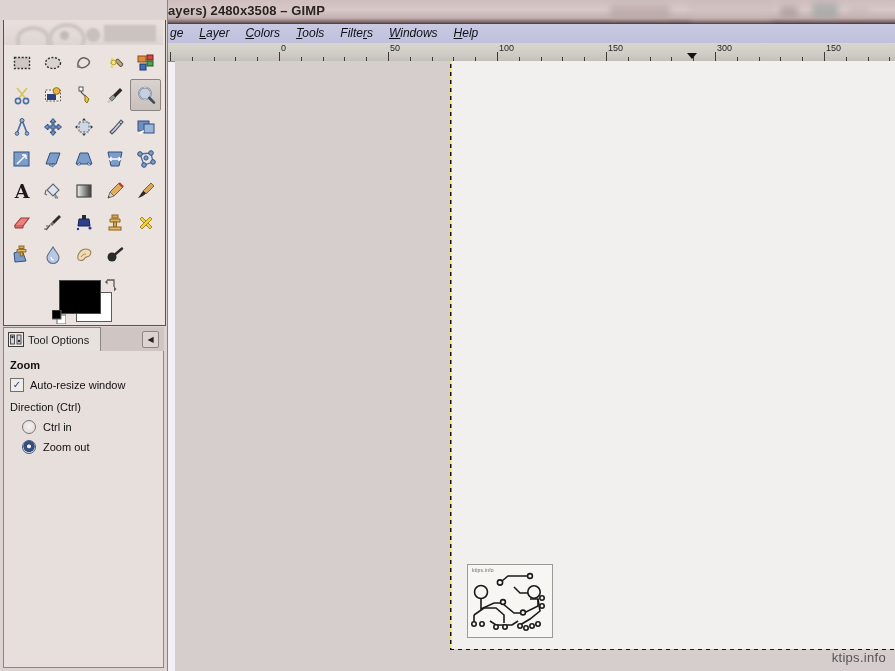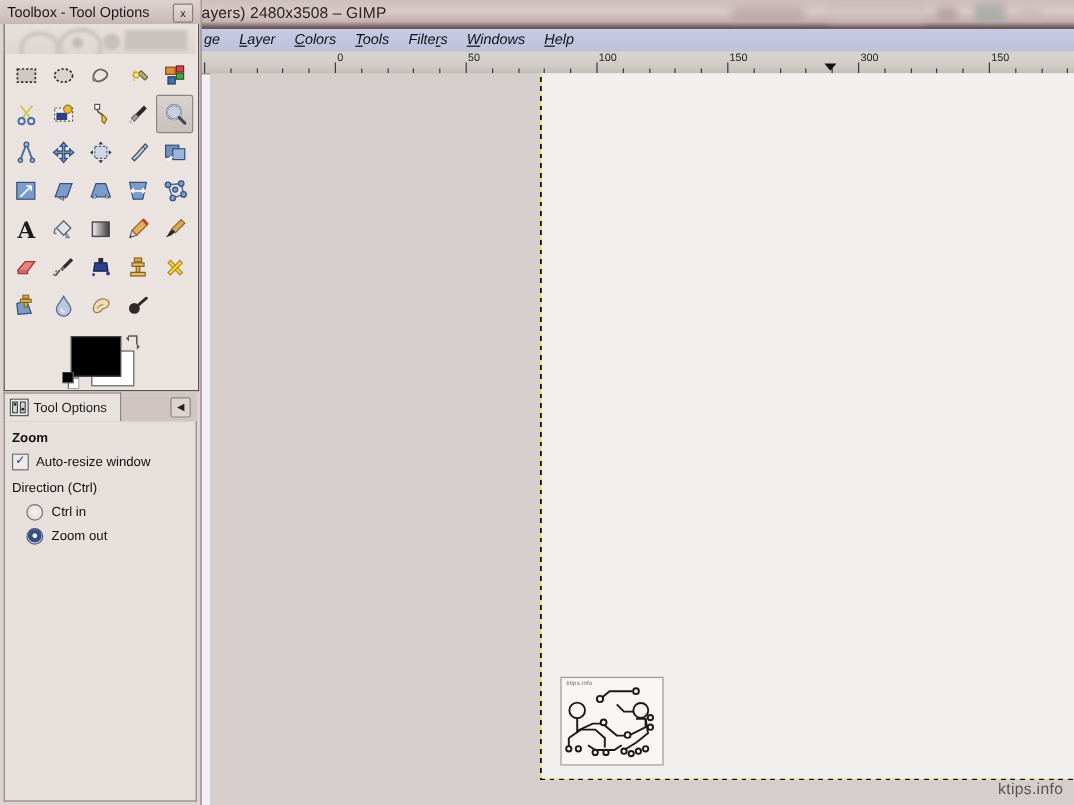--- a/index.html
+++ b/index.html
@@ -22,20 +22,21 @@
   }
   .blurblob{position:absolute;border-radius:3px;filter:blur(3px);opacity:.55;}
 
   
   #gimp-window{
     position:absolute;left:166px;top:0;width:729px;height:671px;
   }
   #gimp-titlebar{
     position:absolute;left:0;top:0;width:729px;height:24px;
     overflow:hidden;
+    font-weight:bold;
   }
   #gimp-title-text{
     position:absolute;left:2px;top:3px;
     font-size:13px;color:#2b2222;letter-spacing:.1px;
     white-space:nowrap;
   }
   #menubar{
     position:absolute;left:0;top:24px;width:729px;height:19px;
     background:linear-gradient(to bottom,#c8c9e2,#bfc0dc);
     border-bottom:1px solid #a9aac6;
@@ -343,24 +344,20 @@
         </g>
       </svg>
     </div>
   </div>
 
   <div id="page-watermark">ktips.info</div>
 </div>
 
 <div id="toolbox-window">
 
-  <div id="toolbox-titlebar">
-    <div id="toolbox-title-text">Toolbox - Tool Options</div>
-    <div id="toolbox-close">x</div>
-  </div>
 
   <div id="toolbox-body">
     <div id="wilber-drop">
       <div class="wilber-shape" style="left:12px;top:6px;width:26px;height:18px;border-radius:50% 50% 0 0;border:4px solid #cdc5c2;background:transparent;"></div>
       <div class="wilber-shape" style="left:44px;top:3px;width:30px;height:24px;border-radius:50%;border:4px solid #cdc5c2;background:transparent;"></div>
       <div class="wilber-shape" style="left:56px;top:11px;width:9px;height:9px;border-radius:50%;background:#c3bab7;"></div>
       <div class="wilber-shape" style="left:82px;top:8px;width:14px;height:14px;border-radius:50%;background:#c8c0bd;"></div>
       <div class="wilber-shape" style="left:100px;top:5px;width:52px;height:17px;background:#cbc3c0;"></div>
     </div>
 

